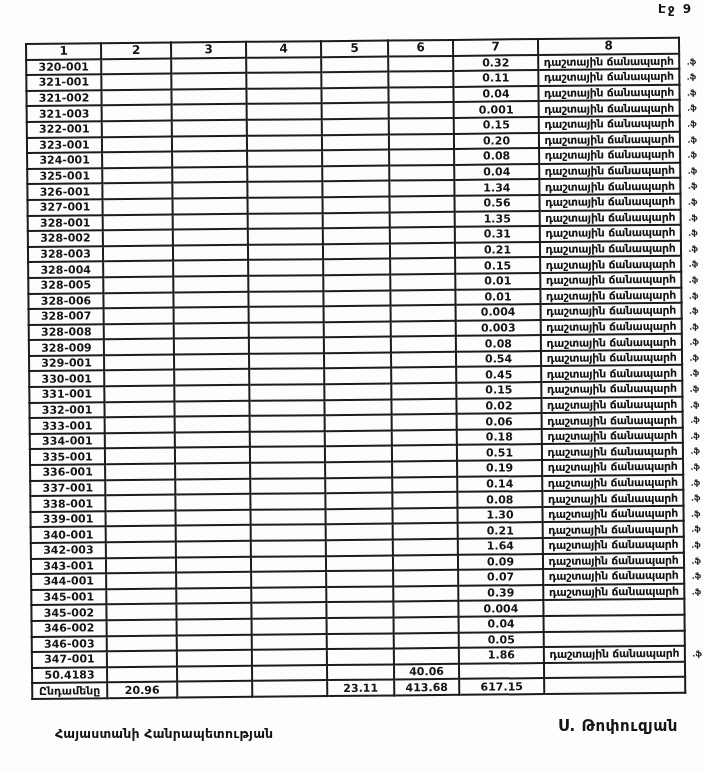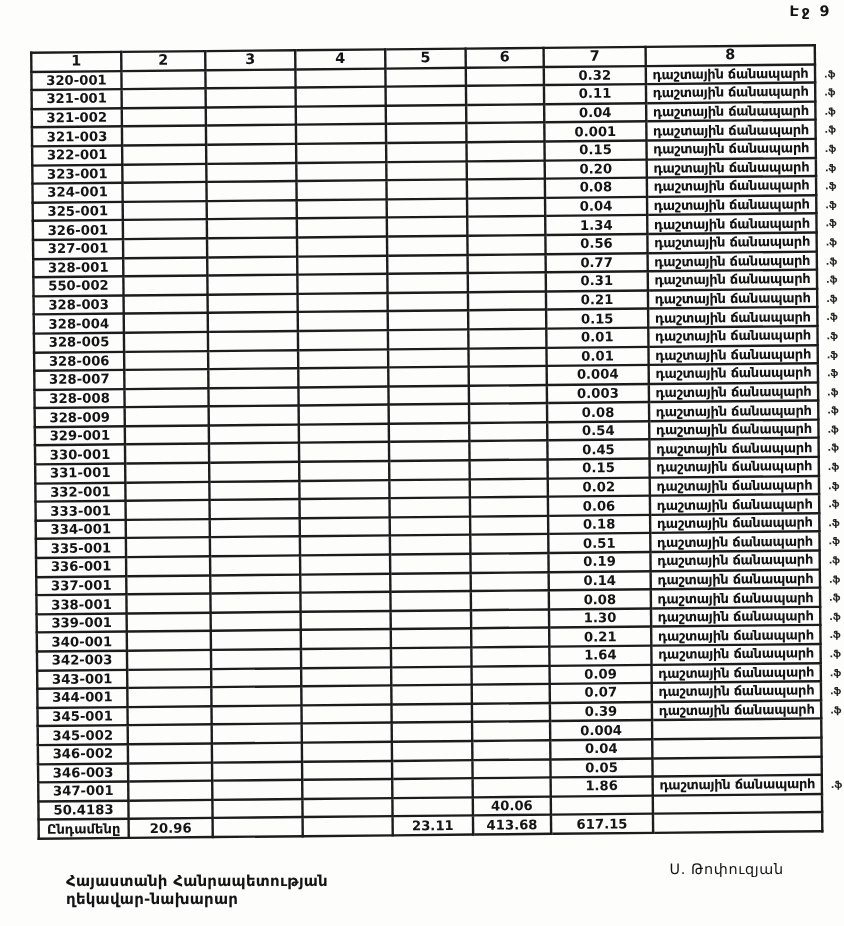--- a/index.html
+++ b/index.html
@@ -40,21 +40,21 @@
     font-size:8px;letter-spacing:0;color:#242424;
   }
   tr.total-row td{font-size:11px;}
   .footer-block{
     position:absolute;left:55px;top:726px;
     font-size:12.5px;font-weight:bold;line-height:15px;
     letter-spacing:0.2px;
   }
   .signature{
     position:absolute;left:558px;top:717px;
-    font-size:12px;font-weight:normal;letter-spacing:0.5px;
+    font-size:15px;font-weight:bold;letter-spacing:0.5px;
   }
 </style>
 </head>
 <body>
 
 <div class="page-number">Էջ 9</div>
 
 <table class="scan-table">
   <colgroup>
       <col style="width: 75px;">
@@ -179,25 +179,25 @@
         <td class="c7">0.56</td>
         <td class="c8"><span>դաշտային ճանապարհ</span><span class="edge-mark">.ֆ</span></td>
       </tr>
       <tr>
         <td class="c1">328-001</td>
         <td class="c2"></td>
         <td class="c3"></td>
         <td class="c4"></td>
         <td class="c5"></td>
         <td class="c6"></td>
-        <td class="c7">0.77</td>
-        <td class="c8"><span>դաշտային ճանապարհ</span><span class="edge-mark">.ֆ</span></td>
-      </tr>
-      <tr>
-        <td class="c1">550-002</td>
+        <td class="c7">1.35</td>
+        <td class="c8"><span>դաշտային ճանապարհ</span><span class="edge-mark">.ֆ</span></td>
+      </tr>
+      <tr>
+        <td class="c1">328-002</td>
         <td class="c2"></td>
         <td class="c3"></td>
         <td class="c4"></td>
         <td class="c5"></td>
         <td class="c6"></td>
         <td class="c7">0.31</td>
         <td class="c8"><span>դաշտային ճանապարհ</span><span class="edge-mark">.ֆ</span></td>
       </tr>
       <tr>
         <td class="c1">328-003</td>
@@ -487,16 +487,15 @@
         <td class="c5">23.11</td>
         <td class="c6">413.68</td>
         <td class="c7">617.15</td>
         <td class="c8"></td>
       </tr>
     </tbody>
 </table>
 
 <div class="footer-block">
   <div>Հայաստանի Հանրապետության</div>
-  <div>ղեկավար-նախարար</div>
 </div>
 
 <div class="signature">Ս. Թոփուզյան</div>
 
 </body></html>

